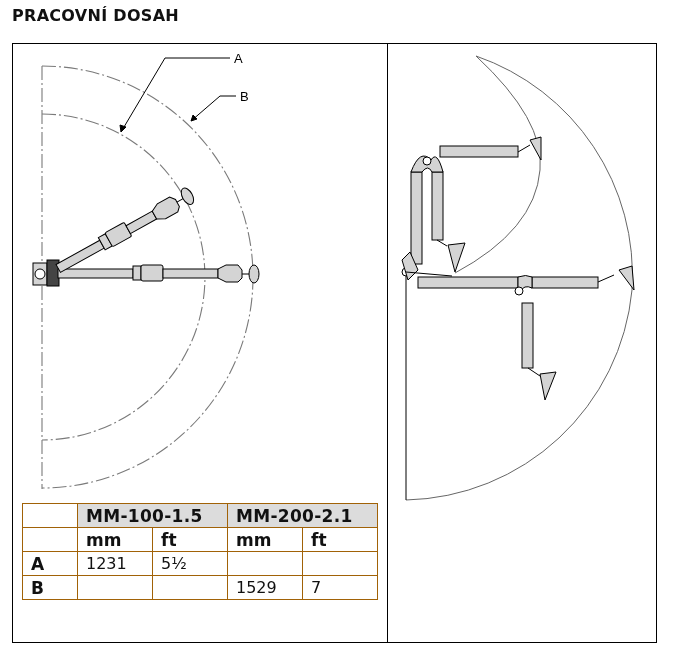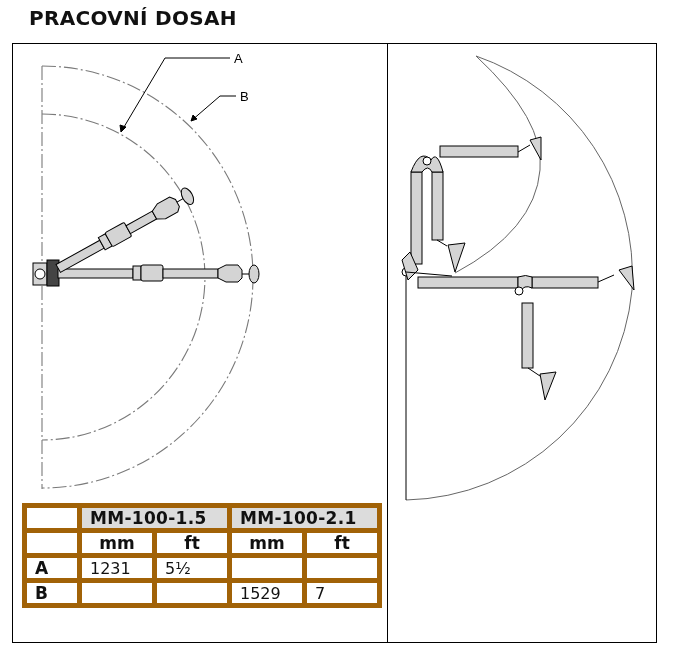--- a/index.html
+++ b/index.html
@@ -1,24 +1,24 @@
 <!DOCTYPE html>
 <html><head>
 <meta charset="utf-8">
 <style>
   html, body { margin:0; padding:0; background:#fff; }
   body { width:673px; height:657px; position:relative; overflow:hidden; font-family:"DejaVu Sans", sans-serif; }
-  .title { position:absolute; left:12px; top:6px; font-size:20px; font-weight:bold; color:#111; letter-spacing:0.3px;margin-left:17px; }
+  .title { position:absolute; left:12px; top:6px; font-size:16px; font-weight:bold; color:#111; letter-spacing:0.3px; }
   .frame { position:absolute; left:12px; top:43px; width:645px; height:600px; border:1px solid #000; box-sizing:border-box; }
   .divider { position:absolute; left:387px; top:43px; width:1px; height:600px; background:#000; }
   svg.diag { position:absolute; left:0; top:0; }
   table.spec { position:absolute; left:22px; top:503px; border-collapse:collapse; font-size:16px; color:#111; }
-  table.spec td { border:5px solid #a16207; height:24px; padding:0 8px; box-sizing:border-box; }
+  table.spec td { border:1px solid #a16207; height:24px; padding:0 8px; box-sizing:border-box; }
   table.spec td.hdr { background:#dcdcdc; font-weight:bold; font-size:17px; letter-spacing:0.3px; }
-  table.spec td.unit { font-weight:bold; font-size:17px;text-align:center; }
+  table.spec td.unit { font-weight:bold; font-size:17px; }
   table.spec td.rowlbl { font-weight:bold; font-size:17px; }
 </style>
 </head>
 <body>
 
 <div class="title">PRACOVNÍ DOSAH</div>
 
 <div class="frame"></div>
 <div class="divider"></div>
 
@@ -95,21 +95,21 @@
     <path d="M402 260 L410 252 L418 270 L408 280 Z"></path>
     <line x1="406" y1="272" x2="452" y2="276" stroke="#000"></line>
   </g>
 </svg>
 
 <table class="spec">
   <tbody>
       <tr>
     <td style="width:55px;"></td>
     <td class="hdr" colspan="2" style="width:150px;">MM-100-1.5</td>
-    <td class="hdr" colspan="2" style="width:150px;">MM-100-2.1</td>
+    <td class="hdr" colspan="2" style="width:150px;">MM-200-2.1</td>
   </tr>
   <tr>
     <td></td>
     <td class="unit" style="width:75px;">mm</td>
     <td class="unit" style="width:75px;">ft</td>
     <td class="unit" style="width:75px;">mm</td>
     <td class="unit" style="width:75px;">ft</td>
   </tr>
   <tr>
     <td class="rowlbl">A</td>

